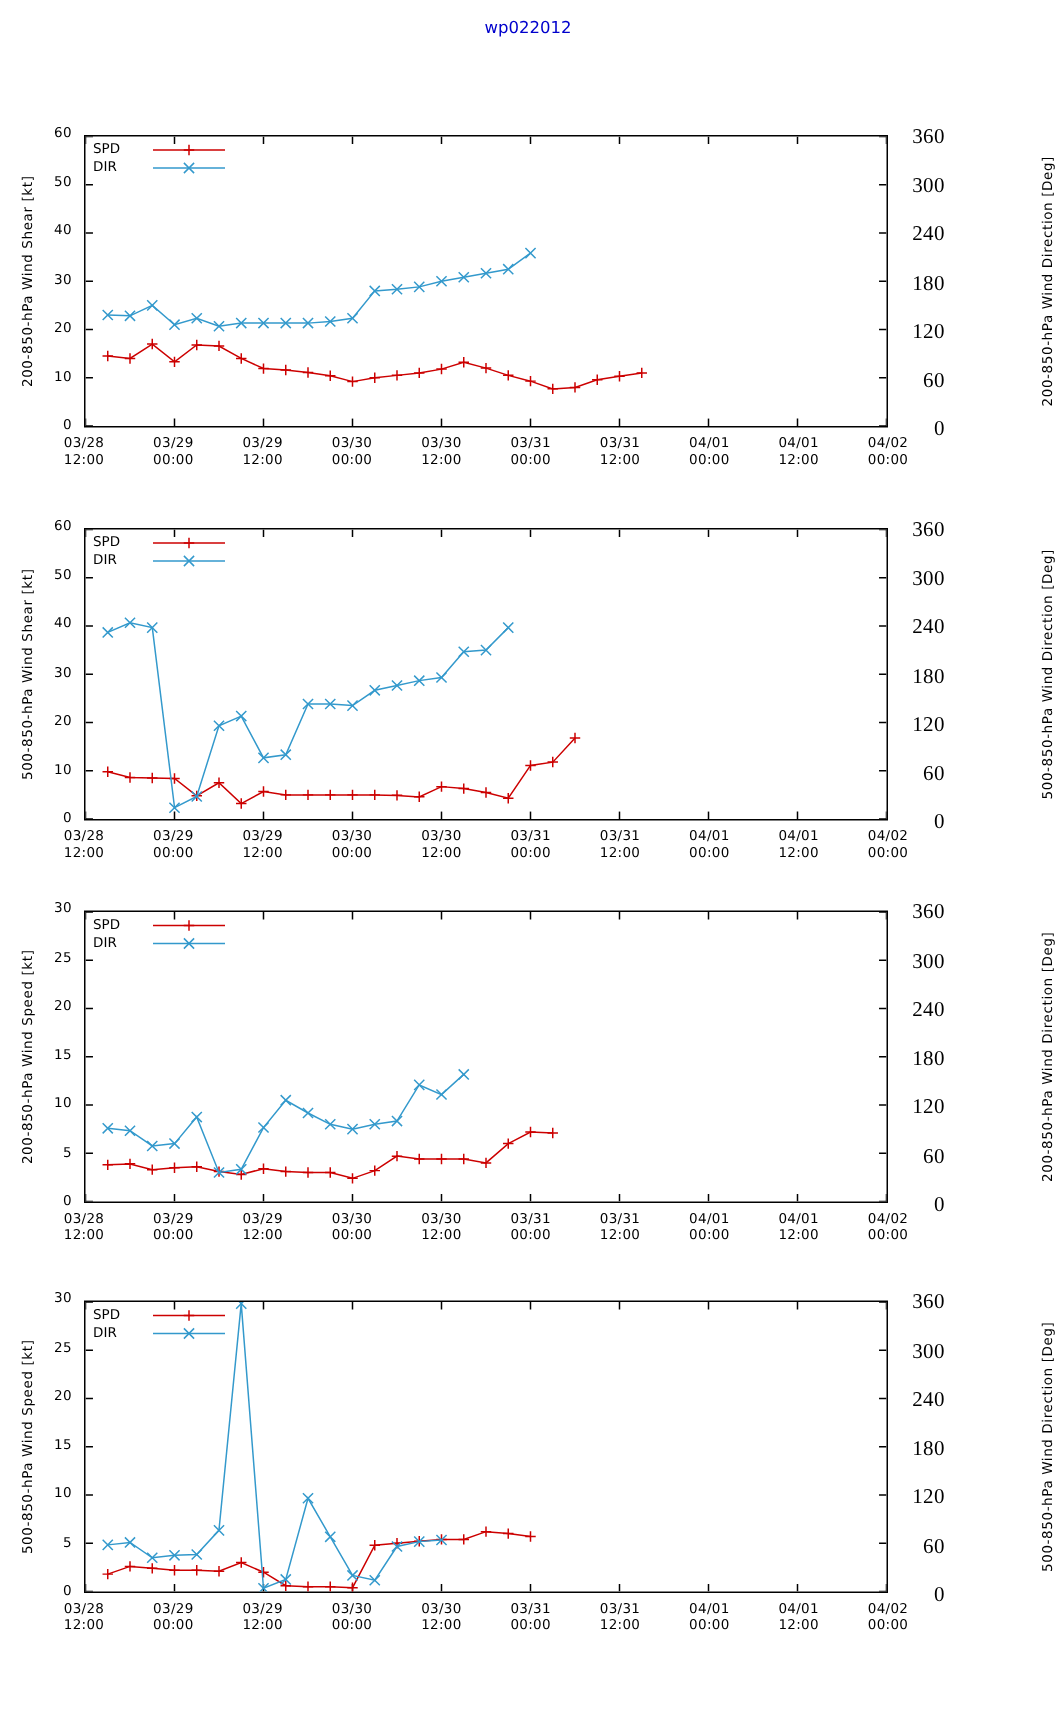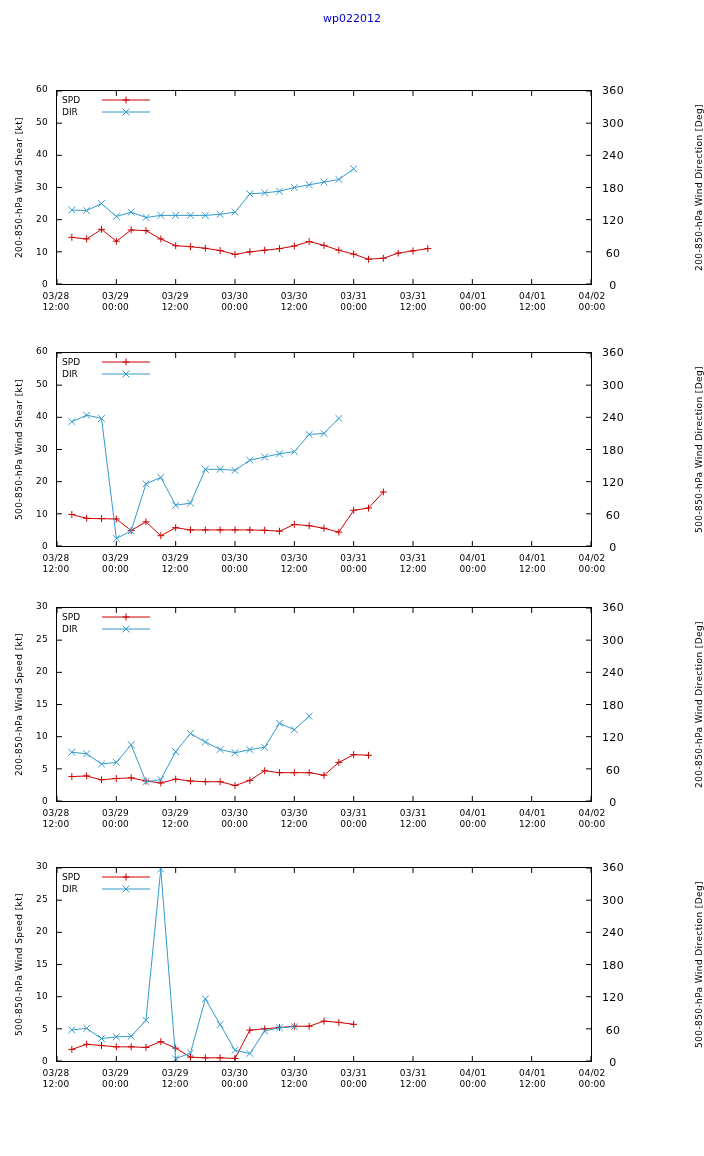--- a/index.html
+++ b/index.html
@@ -35,22 +35,23 @@
     transform:rotate(-90deg);
     transform-origin:left top;
     white-space:nowrap;
     letter-spacing:0.4px;
   }
   .ytick{
     position:absolute;font-size:9px;text-align:right;width:34px;
     letter-spacing:0.3px;
   }
   .ytick-r{
-    position:absolute;font-size:11px;text-align:center;width:34px;
+    position:absolute;font-size:14px;text-align:right;width:34px;
     letter-spacing:0.3px;
+    font-family:Liberation Serif, serif;
   }
   .xtick{
     position:absolute;font-size:9px;text-align:center;width:60px;
     line-height:11px;letter-spacing:0.2px;
   }
   .legend{
     position:absolute;left:62px;top:56px;font-size:9px;line-height:12px;
   }
   .legend-row{height:12px;position:relative;width:92px;}
   .legend-label{position:absolute;left:0;top:0;}

